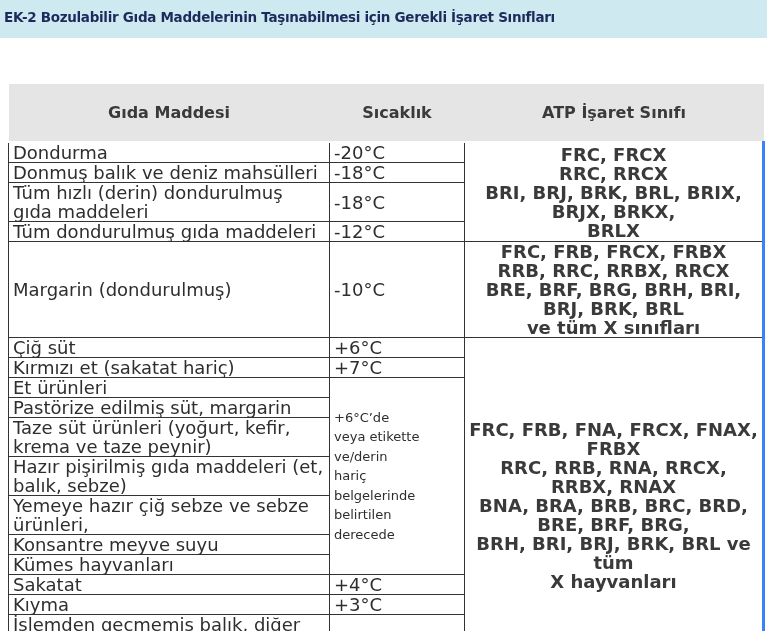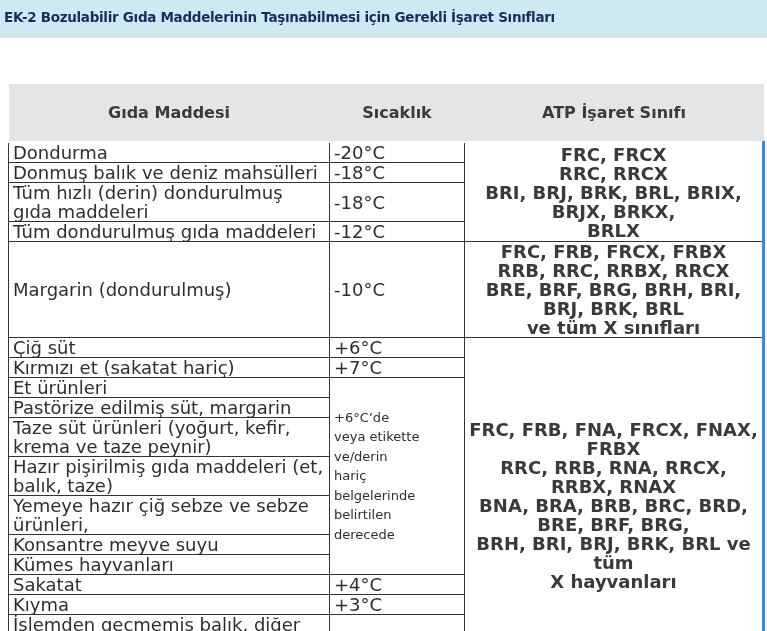--- a/index.html
+++ b/index.html
@@ -132,21 +132,21 @@
           <div>derecede</div>
         </td>
       </tr>
       <tr class="r21">
         <td class="food">Pastörize edilmiş süt, margarin</td>
       </tr>
       <tr>
         <td class="food">Taze süt ürünleri (yoğurt, kefir, krema ve taze peynir)</td>
       </tr>
       <tr>
-        <td class="food">Hazır pişirilmiş gıda maddeleri (et, balık, taze)</td>
+        <td class="food">Hazır pişirilmiş gıda maddeleri (et, balık, sebze)</td>
       </tr>
       <tr class="r21">
         <td class="food">Yemeye hazır çiğ sebze ve sebze ürünleri,</td>
       </tr>
       <tr class="r21">
         <td class="food">Konsantre meyve suyu</td>
       </tr>
       <tr class="r21">
         <td class="food">Kümes hayvanları</td>
       </tr>

